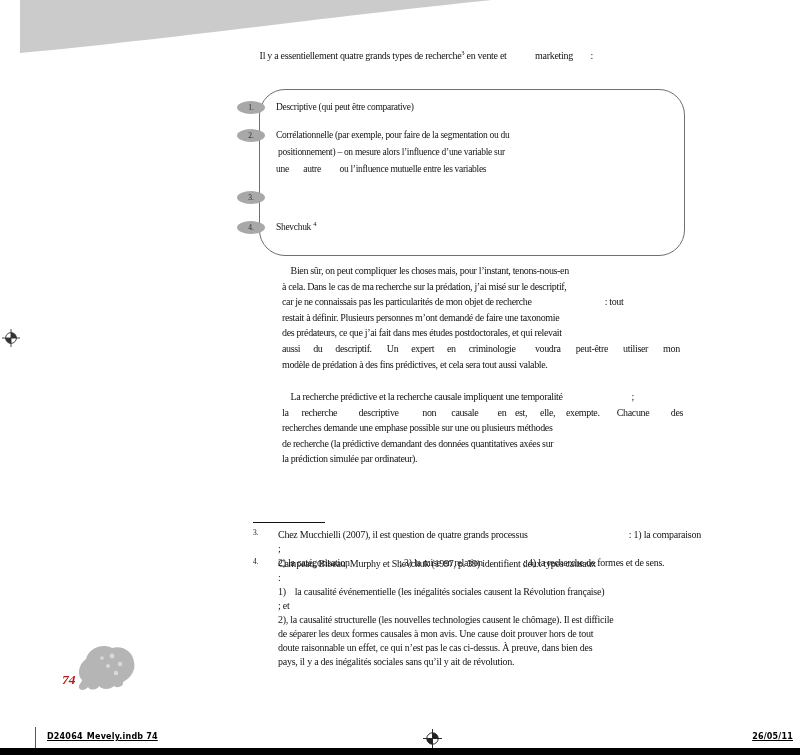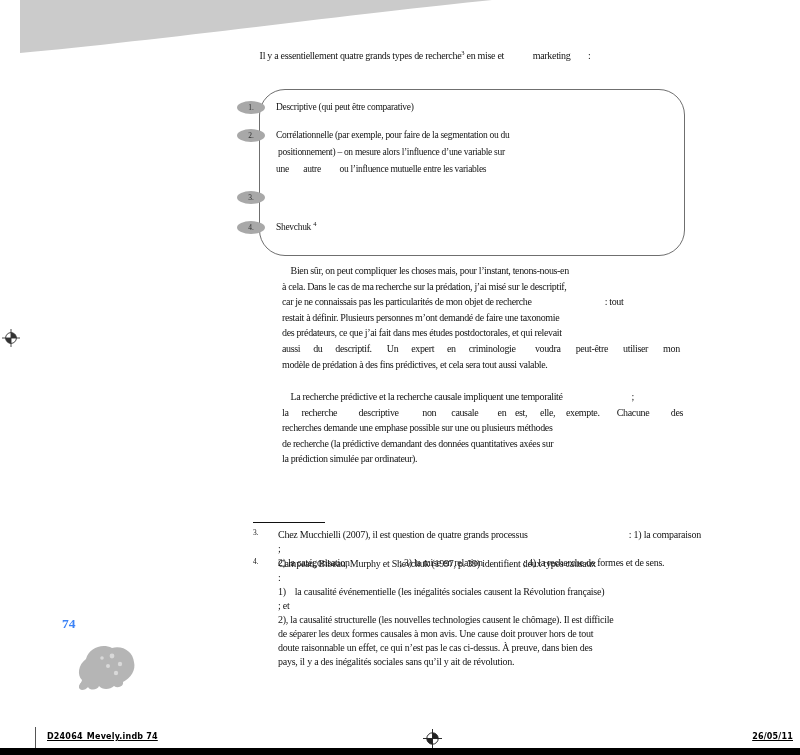--- a/index.html
+++ b/index.html
@@ -33,22 +33,22 @@
 
   
   .fnrule{position:absolute;left:253px;top:522px;width:72px;height:1px;background:#111;}
   .fn{position:absolute;left:253px;width:452px;}
   .fnnum{position:absolute;left:0;top:0;font-size:7.5px;letter-spacing:-0.2px;}
   .fntext{position:absolute;left:17px;top:0;width:430px;font-size:10px;line-height:14px;
           letter-spacing:-0.25px;white-space:pre-wrap;margin-left:8px;}
 
   
   .frog{position:absolute;left:72px;top:640px;width:66px;height:52px;}
-  .pagenum{position:absolute;left:62px;top:616px;font-size:13.5px;font-weight:bold;
-           color:#3b82f6;}
+  .pagenum{position:absolute;left:62px;top:672px;font-size:13.5px;font-weight:bold;
+           color:#b91c1c;font-style:italic;}
   .footer-title{position:absolute;right:118px;top:674px;font-size:9.5px;font-weight:bold;
                 color:#10102c;letter-spacing:0.4px;word-spacing:2px;}
 
   
   .bottom-strip{position:absolute;left:0;bottom:0;width:800px;height:7px;background:#000;}
   .croptick{position:absolute;left:35px;top:727px;width:1px;height:21px;background:#555;}
   .printtext{position:absolute;top:732px;font-family:"DejaVu Sans",sans-serif;
              font-size:8px;font-weight:bold;color:#000;letter-spacing:0.2px;text-decoration:underline;}
   .printtext.left{left:47px;}
   .printtext.right{right:7px;text-align:right;}
@@ -64,21 +64,21 @@
 
   <span class="regmark" style="left:2px;top:329px">
     <svg width="18" height="18" viewBox="0 0 20 20">
       <circle cx="10" cy="10" r="6" fill="none" stroke="#333" stroke-width="1"></circle>
       <path d="M10 0 V20 M0 10 H20" stroke="#333" stroke-width="1" fill="none"></path>
       <path d="M10 10 L10 4 A6 6 0 0 1 16 10 Z" fill="#333"></path>
       <path d="M10 10 L10 16 A6 6 0 0 1 4 10 Z" fill="#333"></path>
     </svg>
   </span>
 
-  <div class="intro"><span>   Il y a essentiellement quatre grands types de recherche</span><span class="sup">3</span><span> en mise et             marketing        :</span></div>
+  <div class="intro"><span>   Il y a essentiellement quatre grands types de recherche</span><span class="sup">3</span><span> en vente et             marketing        :</span></div>
 
   <div class="box"></div>
 
   <div class="pill" style="top:101px">1.</div>
   <div class="pill" style="top:129px">2.</div>
   <div class="pill" style="top:191px">3.</div>
   <div class="pill" style="top:221px">4.</div>
 
   <div class="boxitem" style="top:99px"><span>Descriptive (qui peut être comparative)</span></div>
   <div class="boxitem" style="top:127px"><span>Corrélationnelle (par exemple, pour faire de la segmentation ou du

